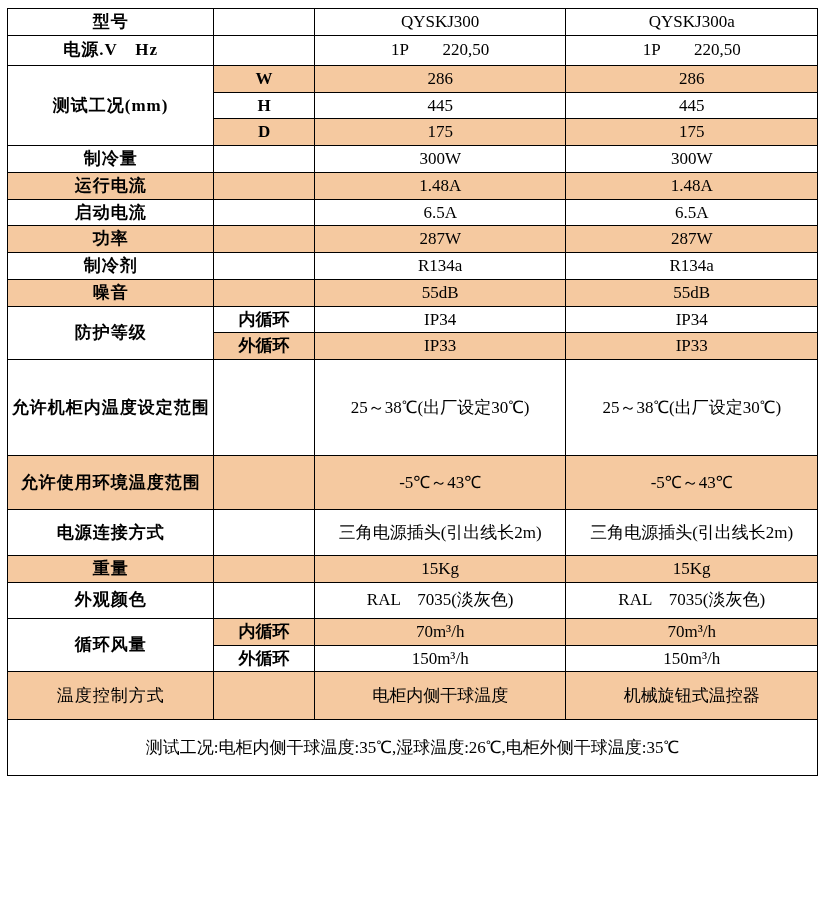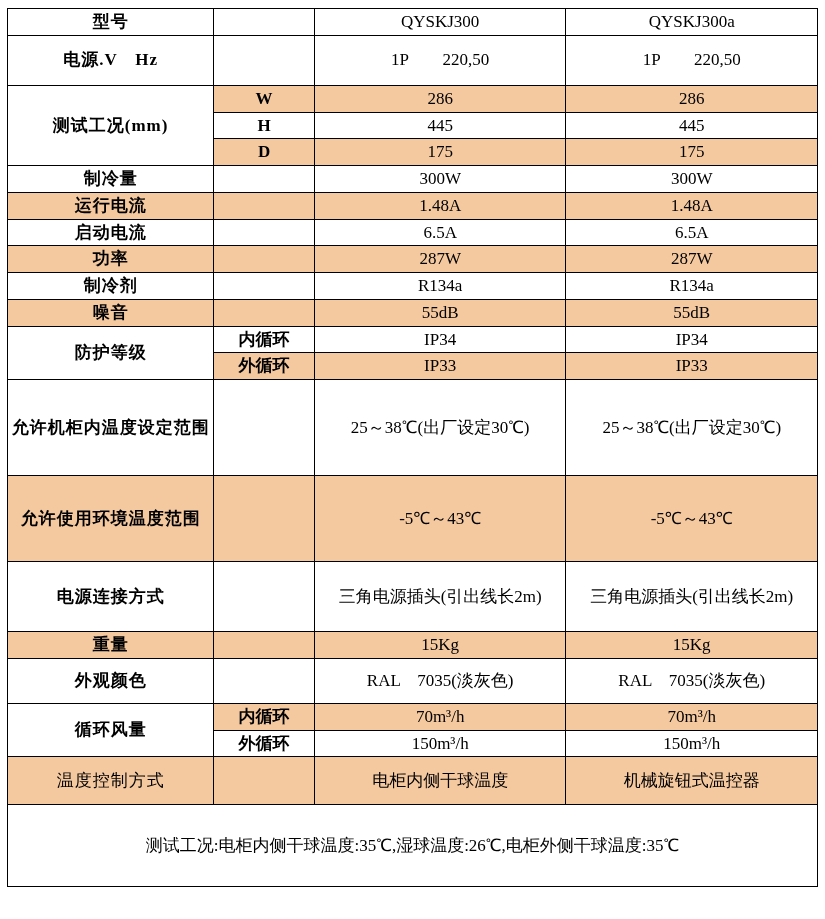--- a/index.html
+++ b/index.html
@@ -70,21 +70,21 @@
   </colgroup>
   <tbody>
 
     <tr>
       <td class="lbl plain">型号</td>
       <td class="sub plain"></td>
       <td class="val plain">QYSKJ300</td>
       <td class="val plain">QYSKJ300a</td>
     </tr>
 
-    <tr style="height:50px;">
+    <tr style="height:30px;">
       <td class="lbl plain">电源.V　Hz</td>
       <td class="sub plain"></td>
       <td class="val plain">1P　　220,50</td>
       <td class="val plain">1P　　220,50</td>
     </tr>
 
     <tr>
       <td class="lbl plain" rowspan="3">测试工况(mm)</td>
       <td class="sub shade">W</td>
       <td class="val shade">286</td>
@@ -155,42 +155,42 @@
       <td class="val shade">IP33</td>
     </tr>
 
     <tr style="height:96px;">
       <td class="lbl plain">允许机柜内温度设定范围</td>
       <td class="sub plain"></td>
       <td class="val plain">25～38℃(出厂设定30℃)</td>
       <td class="val plain">25～38℃(出厂设定30℃)</td>
     </tr>
 
-    <tr style="height:86px;">
+    <tr style="height:54px;">
       <td class="lbl shade">允许使用环境温度范围</td>
       <td class="sub shade"></td>
       <td class="val shade">-5℃～43℃</td>
       <td class="val shade">-5℃～43℃</td>
     </tr>
 
-    <tr style="height:70px;margin-top:20px;">
+    <tr style="height:46px;margin-top:20px;">
       <td class="lbl plain">电源连接方式</td>
       <td class="sub plain"></td>
       <td class="val plain">三角电源插头(引出线长2m)</td>
       <td class="val plain">三角电源插头(引出线长2m)</td>
     </tr>
 
     <tr>
       <td class="lbl shade">重量</td>
       <td class="sub shade"></td>
       <td class="val shade">15Kg</td>
       <td class="val shade">15Kg</td>
     </tr>
 
-    <tr style="height:45px;">
+    <tr style="height:36px;">
       <td class="lbl plain">外观颜色</td>
       <td class="sub plain"></td>
       <td class="val plain">RAL　7035(淡灰色)</td>
       <td class="val plain">RAL　7035(淡灰色)</td>
     </tr>
 
     <tr>
       <td class="lbl plain" rowspan="2">循环风量</td>
       <td class="sub shade">内循环</td>
       <td class="val shade">70m³/h</td>
@@ -202,17 +202,17 @@
       <td class="val plain">150m³/h</td>
     </tr>
 
     <tr style="height:48px;">
       <td class="lbl big shade">温度控制方式</td>
       <td class="shade"></td>
       <td class="big shade">电柜内侧干球温度</td>
       <td class="big shade">机械旋钮式温控器</td>
     </tr>
 
-    <tr class="note-row" style="height:82px;">
+    <tr class="note-row" style="height:56px;">
       <td colspan="4">测试工况:电柜内侧干球温度:35℃,湿球温度:26℃,电柜外侧干球温度:35℃</td>
     </tr>
   </tbody>
 </table>
 
 </body></html>

